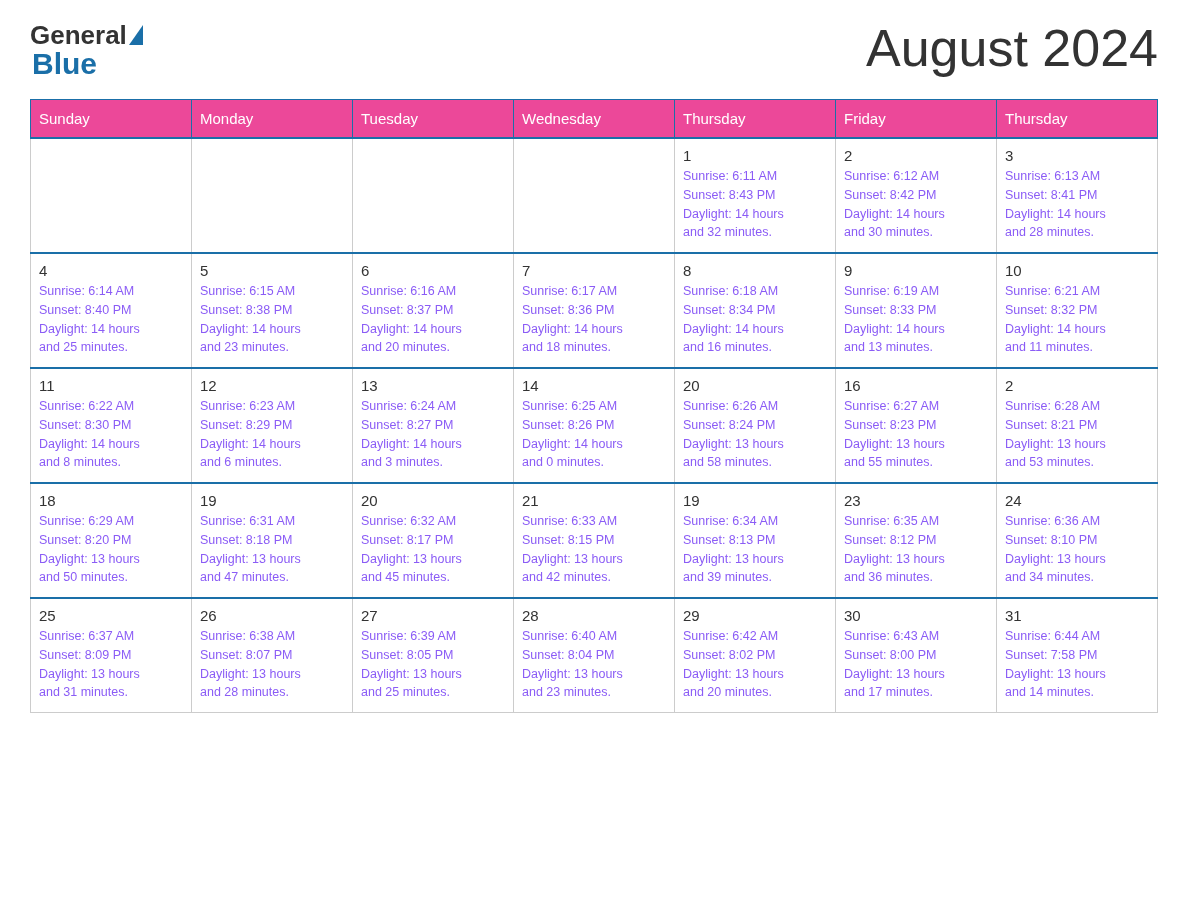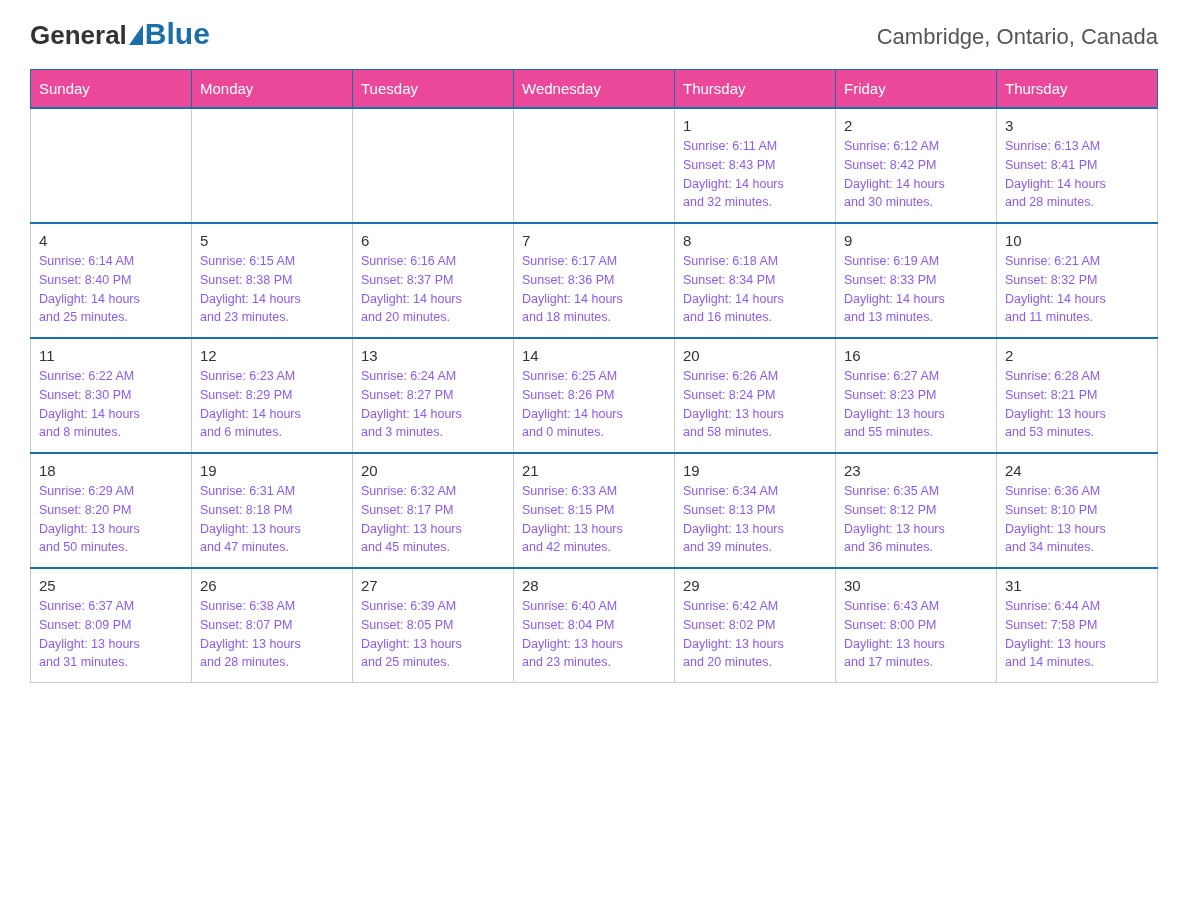--- a/index.html
+++ b/index.html
@@ -10,22 +10,22 @@
       color: #333;
     }
     .header {
       display: flex;
       justify-content: space-between;
       align-items: flex-start;
       margin-bottom: 18px;
     }
     .logo {
       display: flex;
-      flex-direction: row;
-      align-items: flex-end;
+      flex-direction: column;
+      align-items: flex-start;
     }
     .logo-text {
       display: flex;
       align-items: center;
       font-size: 26px;
       font-weight: bold;
       color: #333;
     }
     .logo-general { color: #333; }
     .logo-triangle {
@@ -103,21 +103,21 @@
 
 <div class="header">
   <div class="logo">
     <div class="logo-text">
       <span class="logo-general">General</span>
       <span class="logo-triangle"></span>
     </div>
     <div class="logo-blue">Blue</div>
   </div>
   <div class="title-block">
-    <div class="location-title">Cambridge, Ontario, Canada</div>
+    <div class="month-title">August 2024</div>
   </div>
 </div>
 
 <table class="calendar">
   <thead>
     <tr>
     <th>Sunday</th>
         <th>Monday</th>
         <th>Tuesday</th>
         <th>Wednesday</th>

